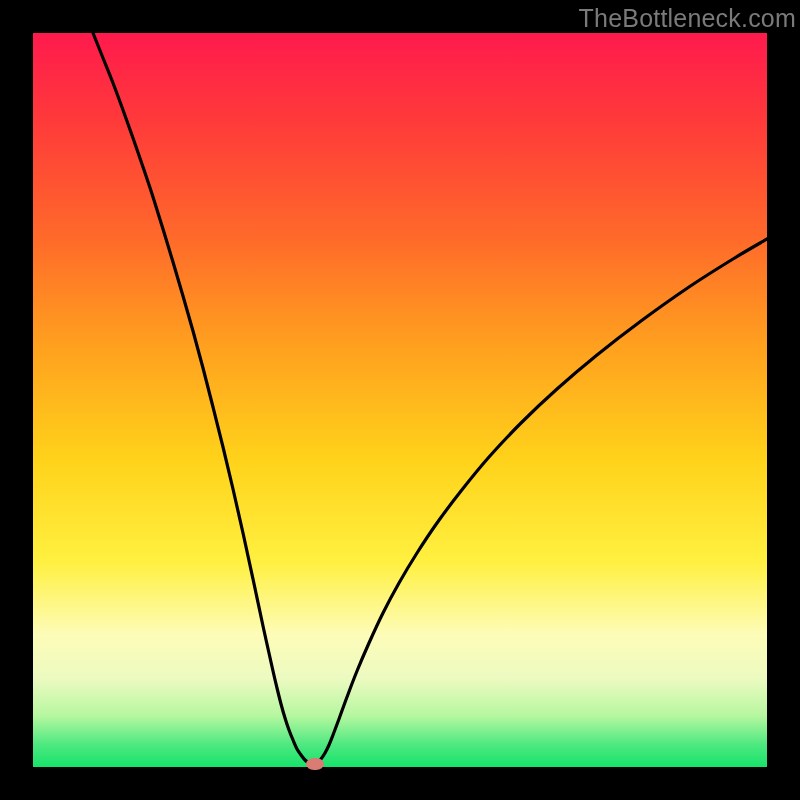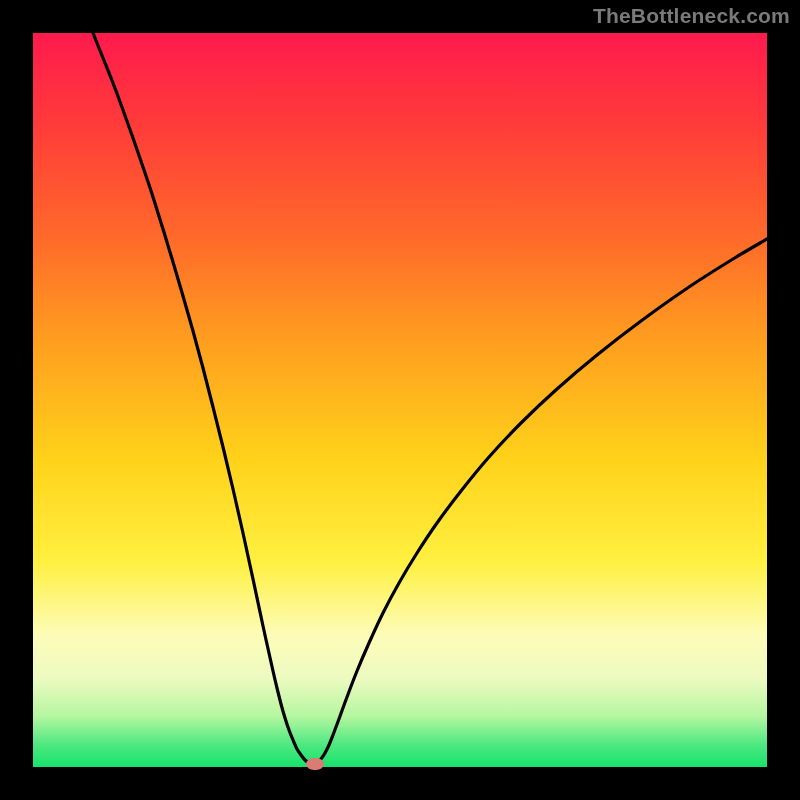--- a/index.html
+++ b/index.html
@@ -35,24 +35,24 @@
       #fdfcb8 82%,
       #ecfac0 88%,
       #b6f7a0 93%,
       #4de880 97%,
       #16e36a 100%
     );
   }
   .watermark {
     position: absolute;
     top: 4px;
-    right: 10px;
+    right: 4px;
     color: #7a7a7a;
-    font-size: 21px;
-    font-weight: 700;
+    font-size: 25px;
+    font-weight: 400;
     letter-spacing: 0.2px;
     user-select: none;
   }
   svg.curve {
     position: absolute;
     top: 0;
     left: 0;
   }
   .marker {
     position: absolute;

